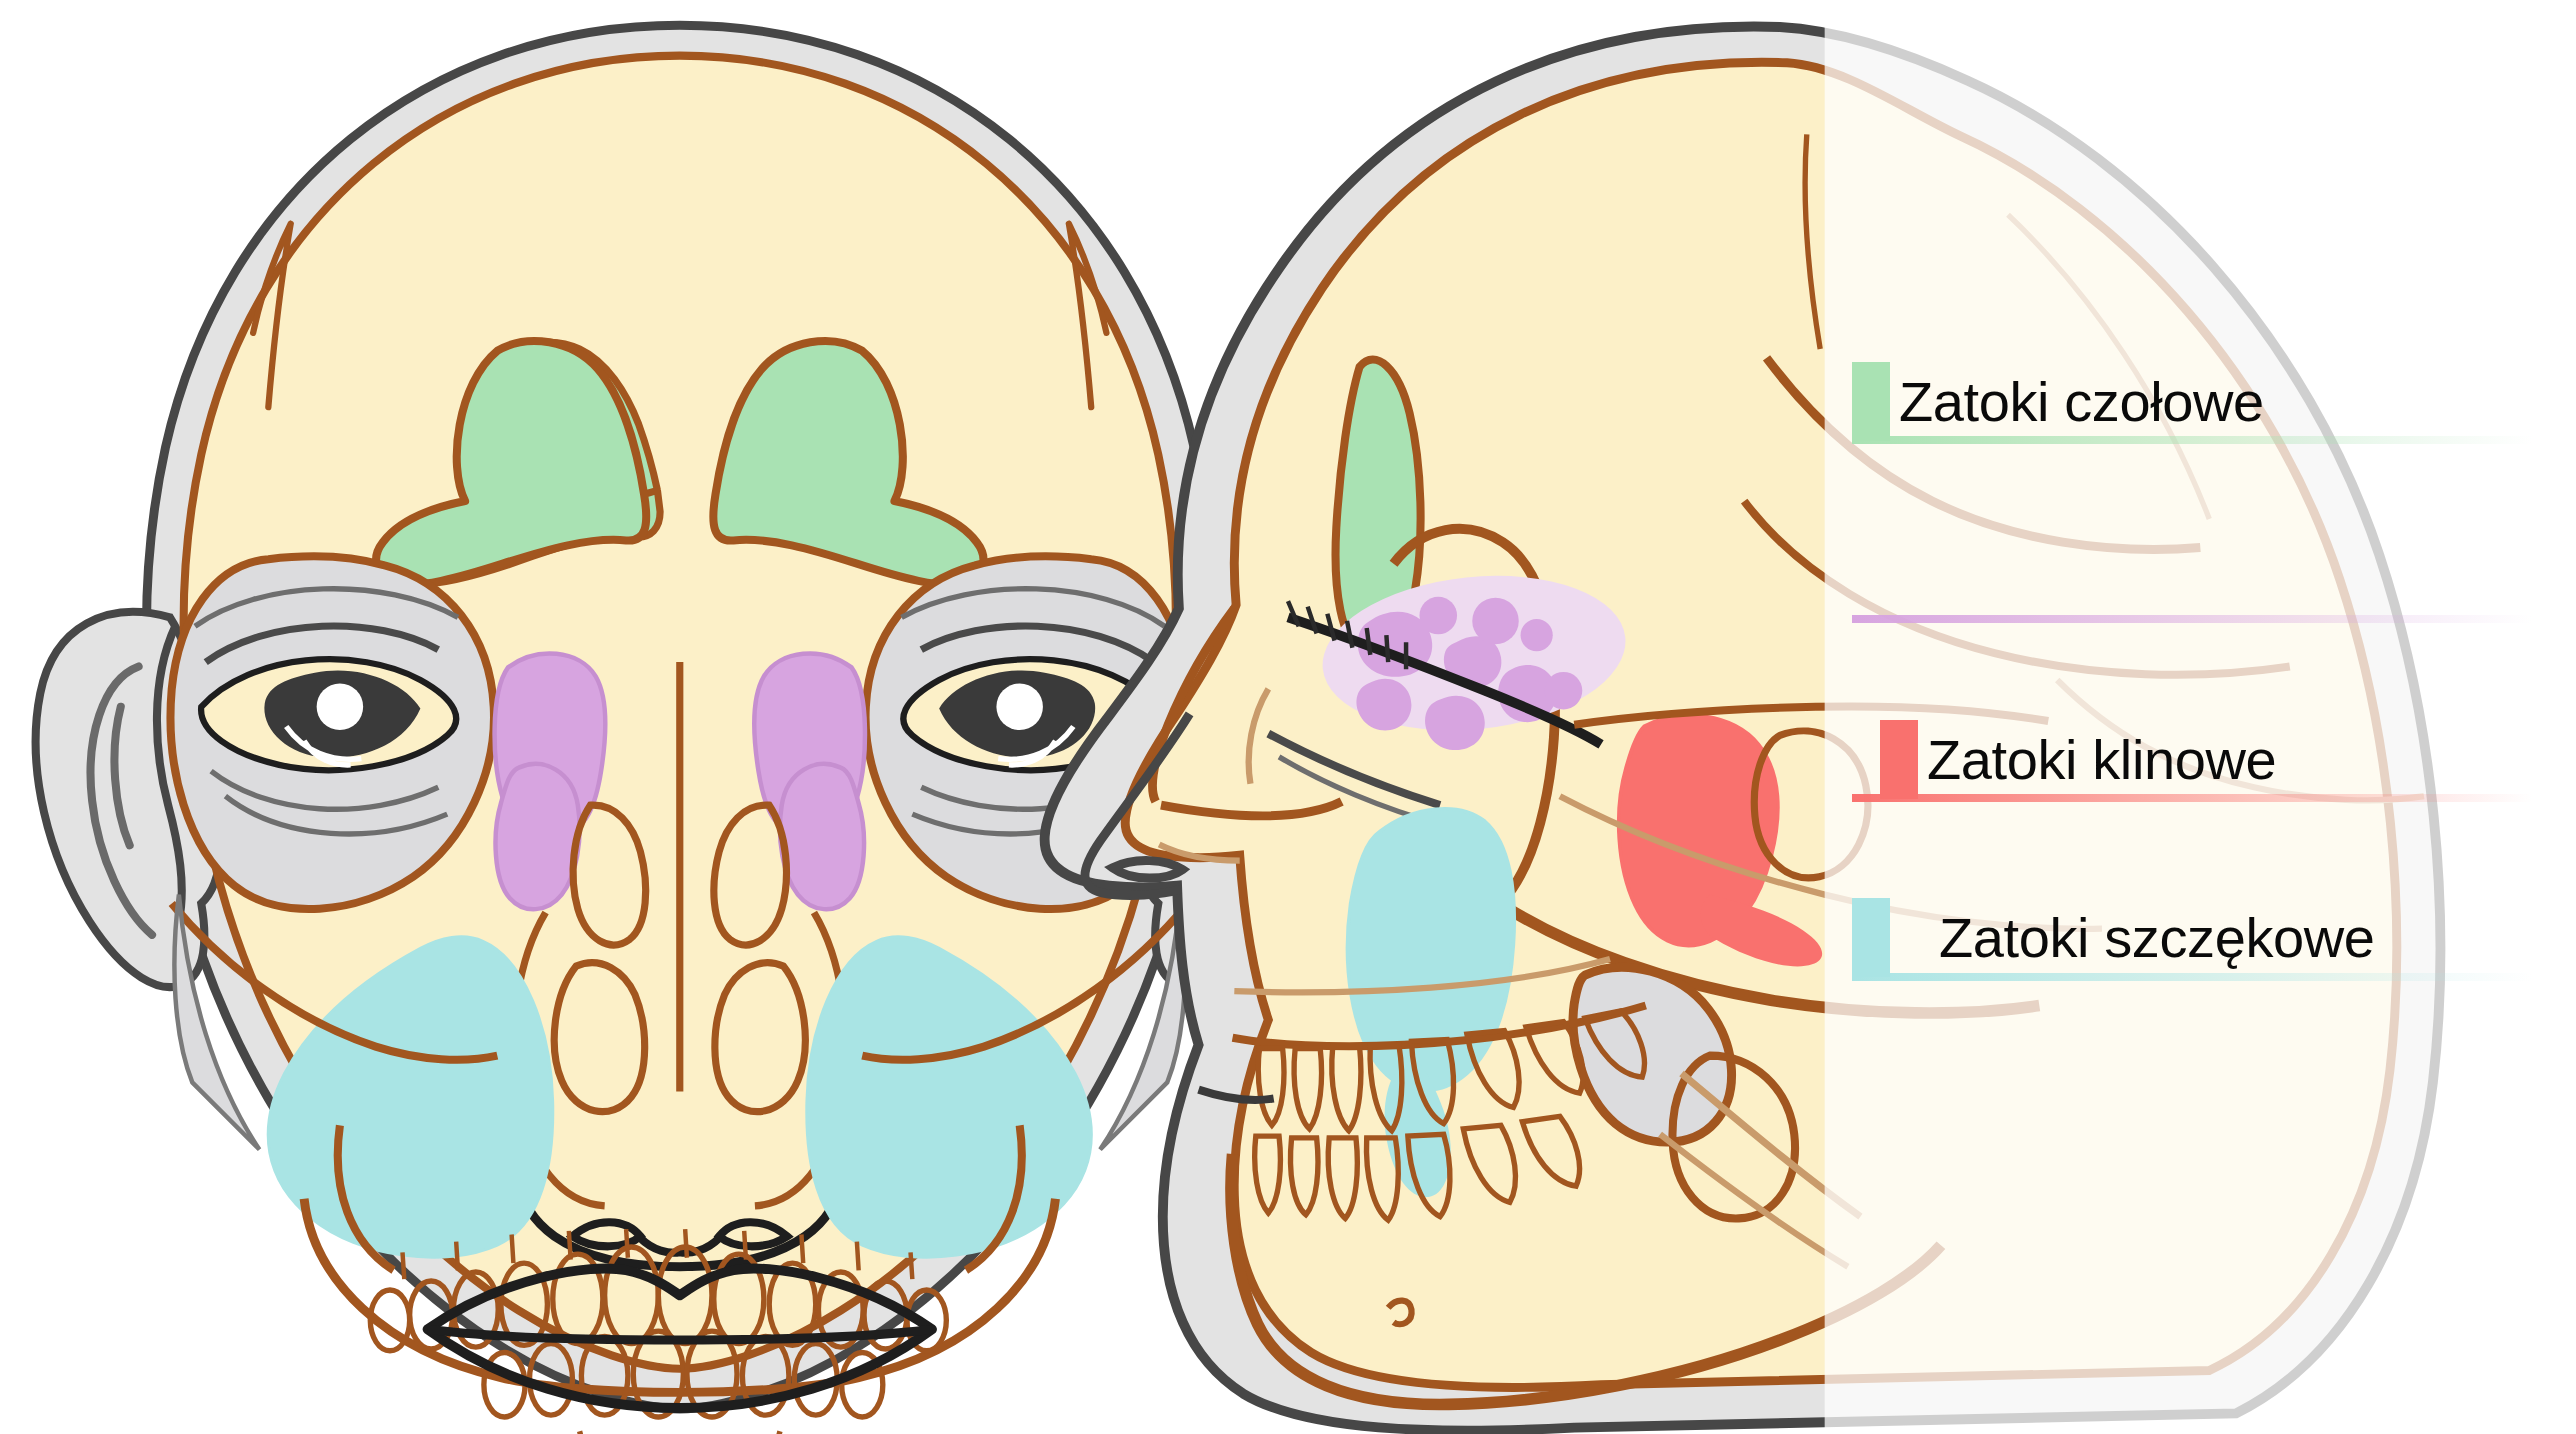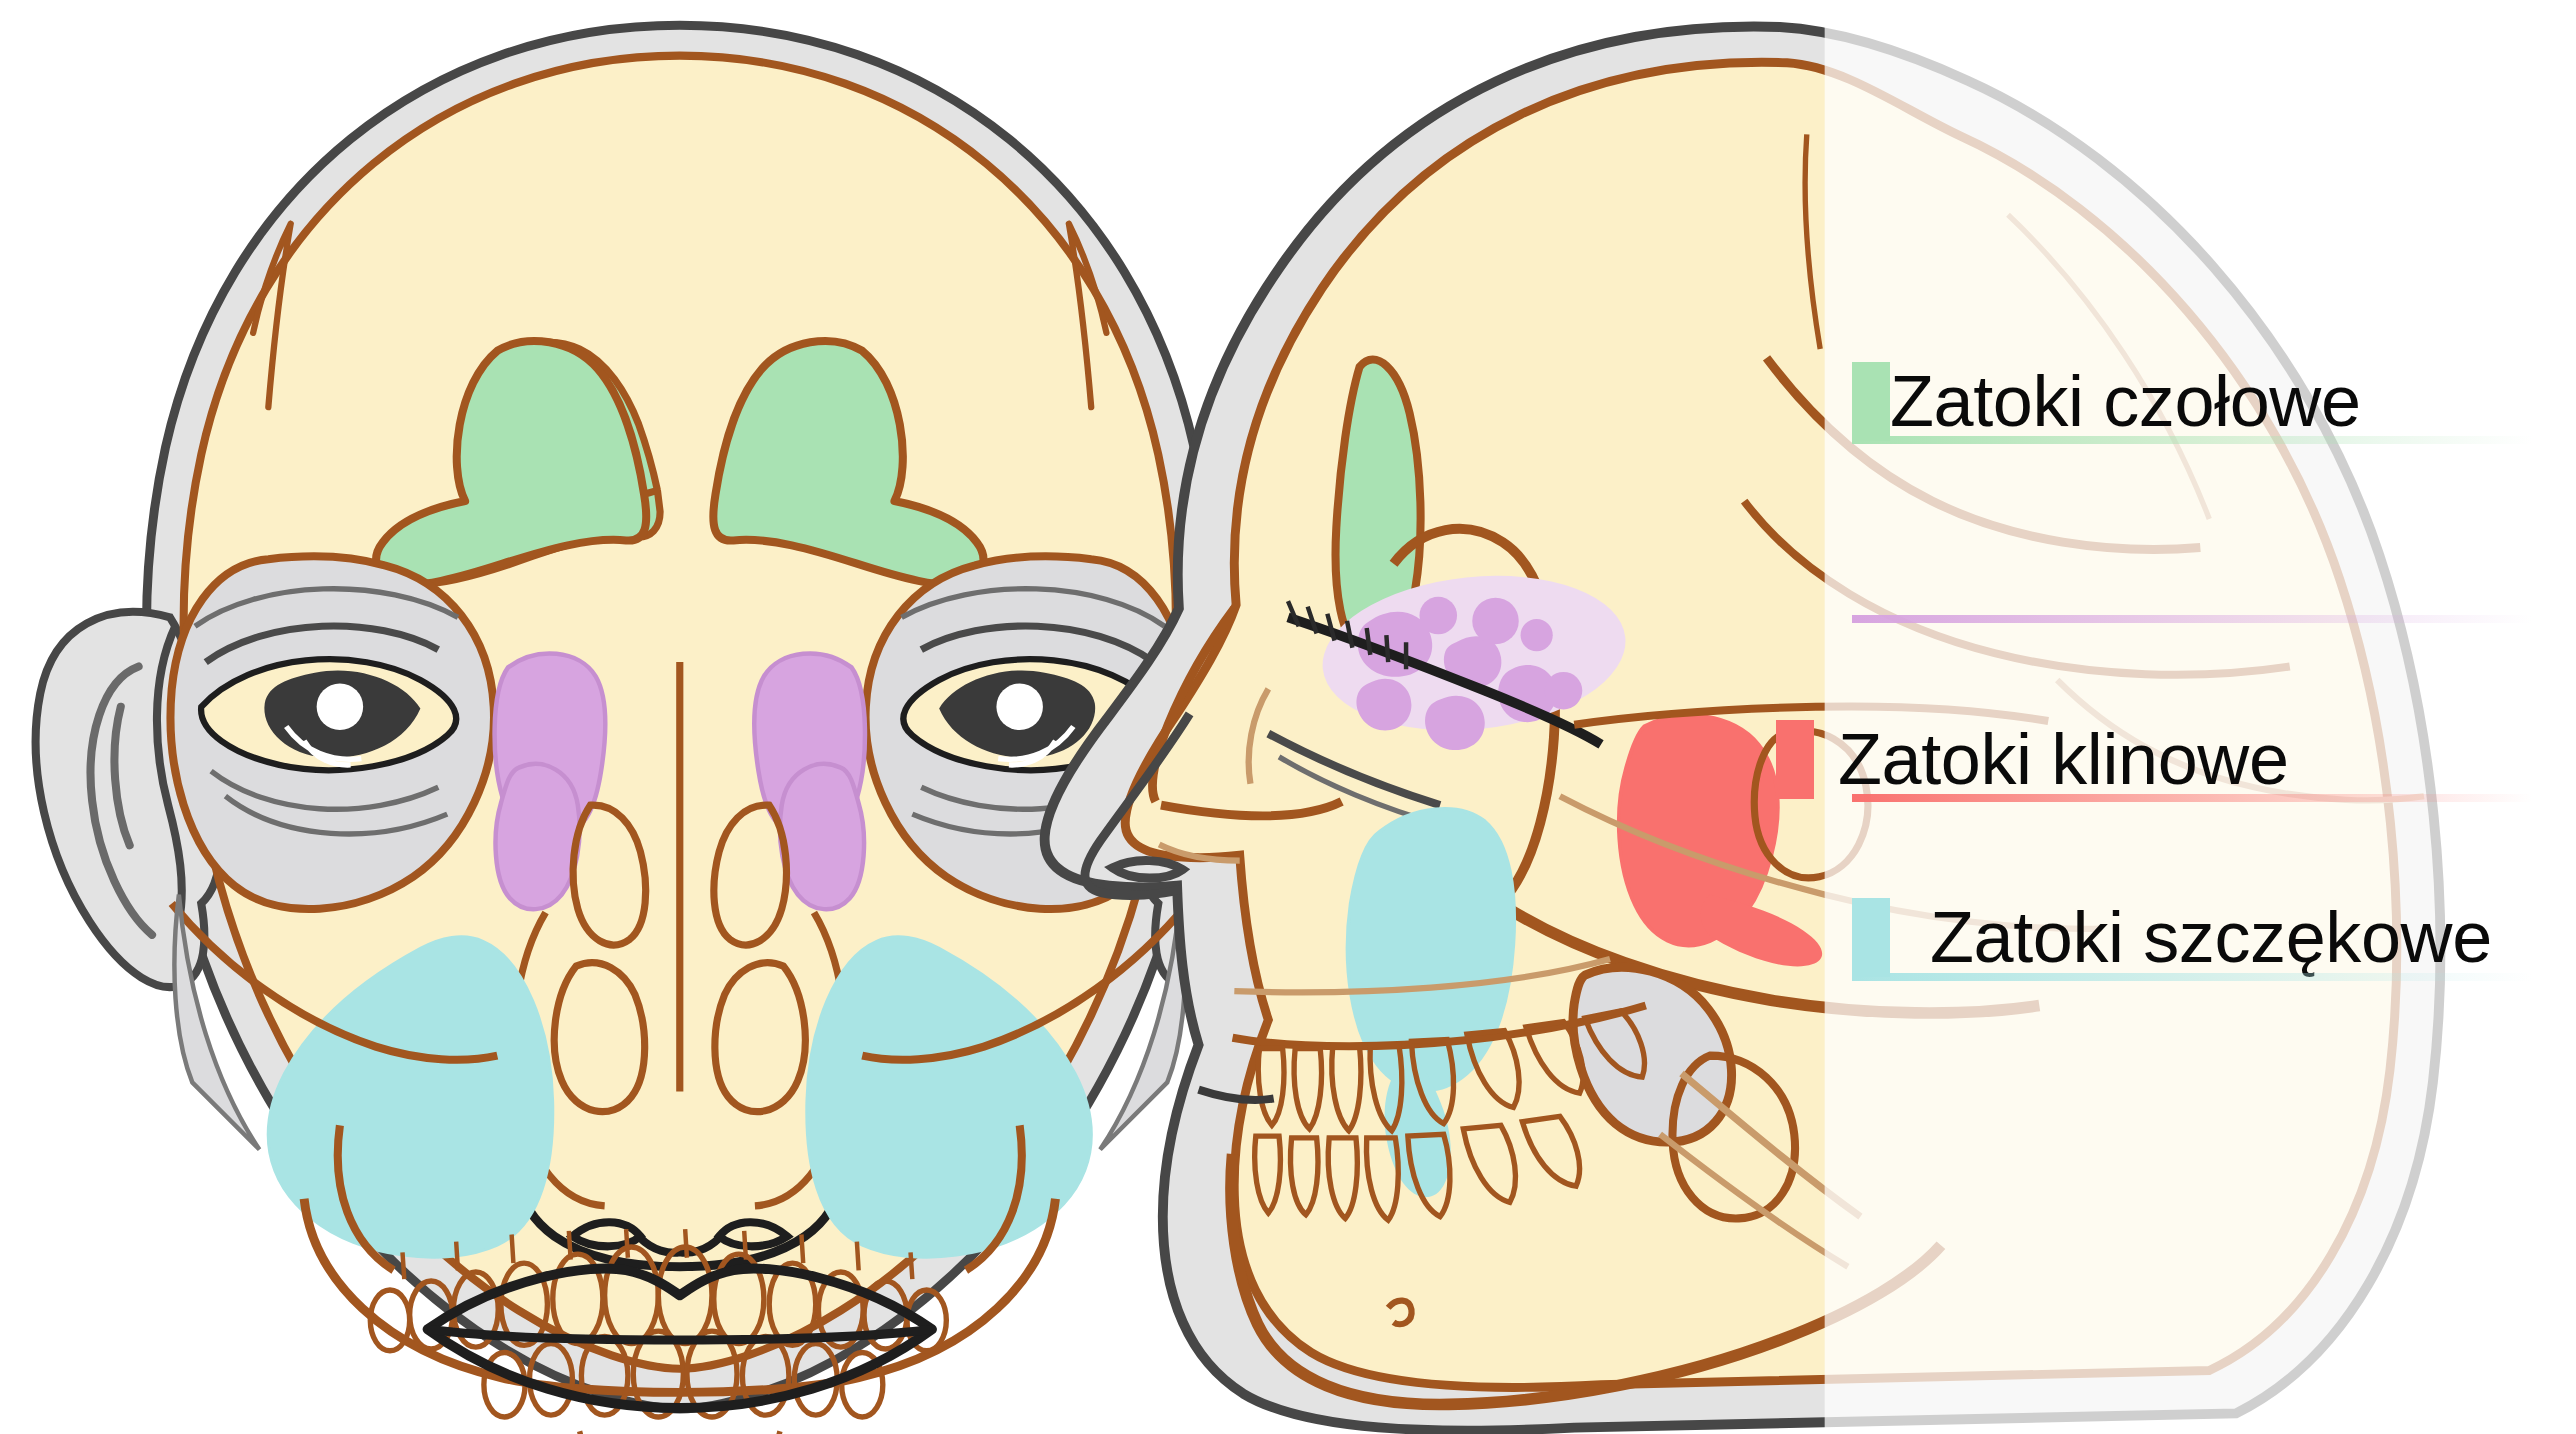--- a/index.html
+++ b/index.html
@@ -13,22 +13,22 @@
 
   
   #legend{position:absolute;left:0;top:0;width:2576px;height:1435px;pointer-events:none;}
   .legend-row{
     position:absolute;display:flex;align-items:center;height:86px;pointer-events:auto;
   }
   .legend-swatch{
     width:38px;height:79px;flex:0 0 38px;
   }
   .legend-text{
-    font-size:72px;line-height:79px;color:#0a0a0a;white-space:nowrap;
-    margin-left:0;letter-spacing:-0.4px;
+    font-size:56px;line-height:79px;color:#0a0a0a;white-space:nowrap;
+    margin-left:9px;letter-spacing:-0.4px;
   }
   .legend-underline{
     position:absolute;left:0;height:8px;
   }
 </style>
 </head>
 <body>
 
 <div id="stage">
 
@@ -348,21 +348,21 @@
     <div class="legend-row" style="left:1852px;top:358px;">
       <span class="legend-swatch" style="background:#A9E2B3;"></span>
       <span class="legend-text">Zatoki czołowe</span>
     </div>
     <div class="legend-underline" style="left:1852px;top:436px;width:680px;
                 background:linear-gradient(to right,#A9E2B3,rgba(169,226,179,0));"></div>
 
     <div class="legend-underline" style="left:1852px;top:615px;width:680px;
                 background:linear-gradient(to right,#D7A4E0,rgba(215,164,224,0));"></div>
 
-    <div class="legend-row" style="left:1776px;top:716px;gap:24px;">
+    <div class="legend-row" style="left:1880px;top:716px;">
       <span class="legend-swatch" style="background:#F9716E;"></span>
       <span class="legend-text">Zatoki klinowe</span>
     </div>
     <div class="legend-underline" style="left:1852px;top:794px;width:680px;
                 background:linear-gradient(to right,#F9716E,rgba(249,113,110,0));"></div>
 
     <div class="legend-row" style="left:1852px;top:894px;gap:40px;">
       <span class="legend-swatch" style="background:#A9E4E4;"></span>
       <span class="legend-text">Zatoki szczękowe</span>
     </div>

